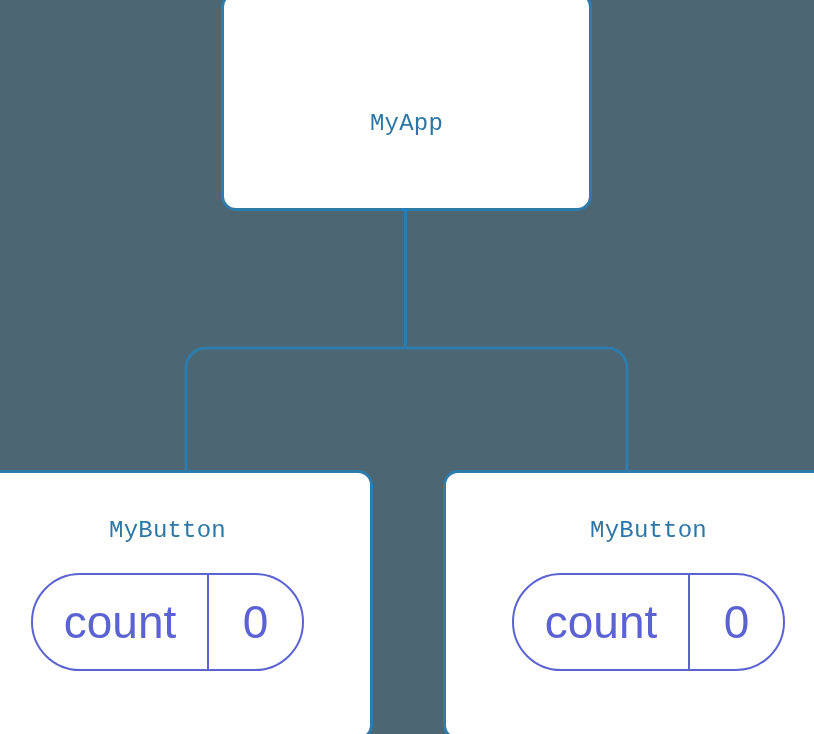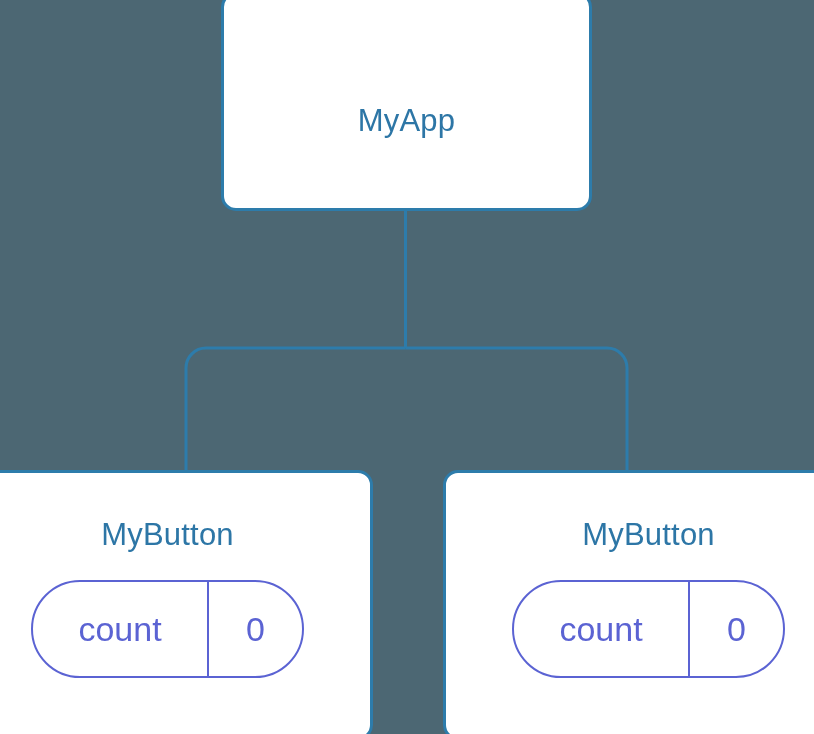--- a/index.html
+++ b/index.html
@@ -34,24 +34,25 @@
     background: #ffffff;
     border: 3px solid #2d7cab;
     border-radius: 15px;
     display: flex;
     flex-direction: column;
     align-items: center;
     justify-content: center;
   }
   .node-label {
     color: #2d76a6;
-    font-size: 31px;
+    font-size: 24px;
     line-height: 1;
     letter-spacing: 0.2px;
     white-space: nowrap;
+    font-family: Liberation Mono, monospace;
   }
   .node-root {
     left: 221px;
     top: -8px;
     width: 371px;
     height: 219px;
     justify-content: flex-end;
     padding-bottom: 72px;
   }
   .node-leaf {
@@ -78,21 +79,21 @@
     align-items: stretch;
     background: #ffffff;
     overflow: hidden;
   }
   .pill-key,
   .pill-value {
     display: flex;
     align-items: center;
     justify-content: center;
     color: #5b63d3;
-    font-size: 34px;
+    font-size: 46px;
     line-height: 1;
     white-space: nowrap;
   }
   .pill-key {
     width: 174px;
   }
   .pill-value {
     width: 93px;
     border-left: 2px solid #5b63d3;
   }

